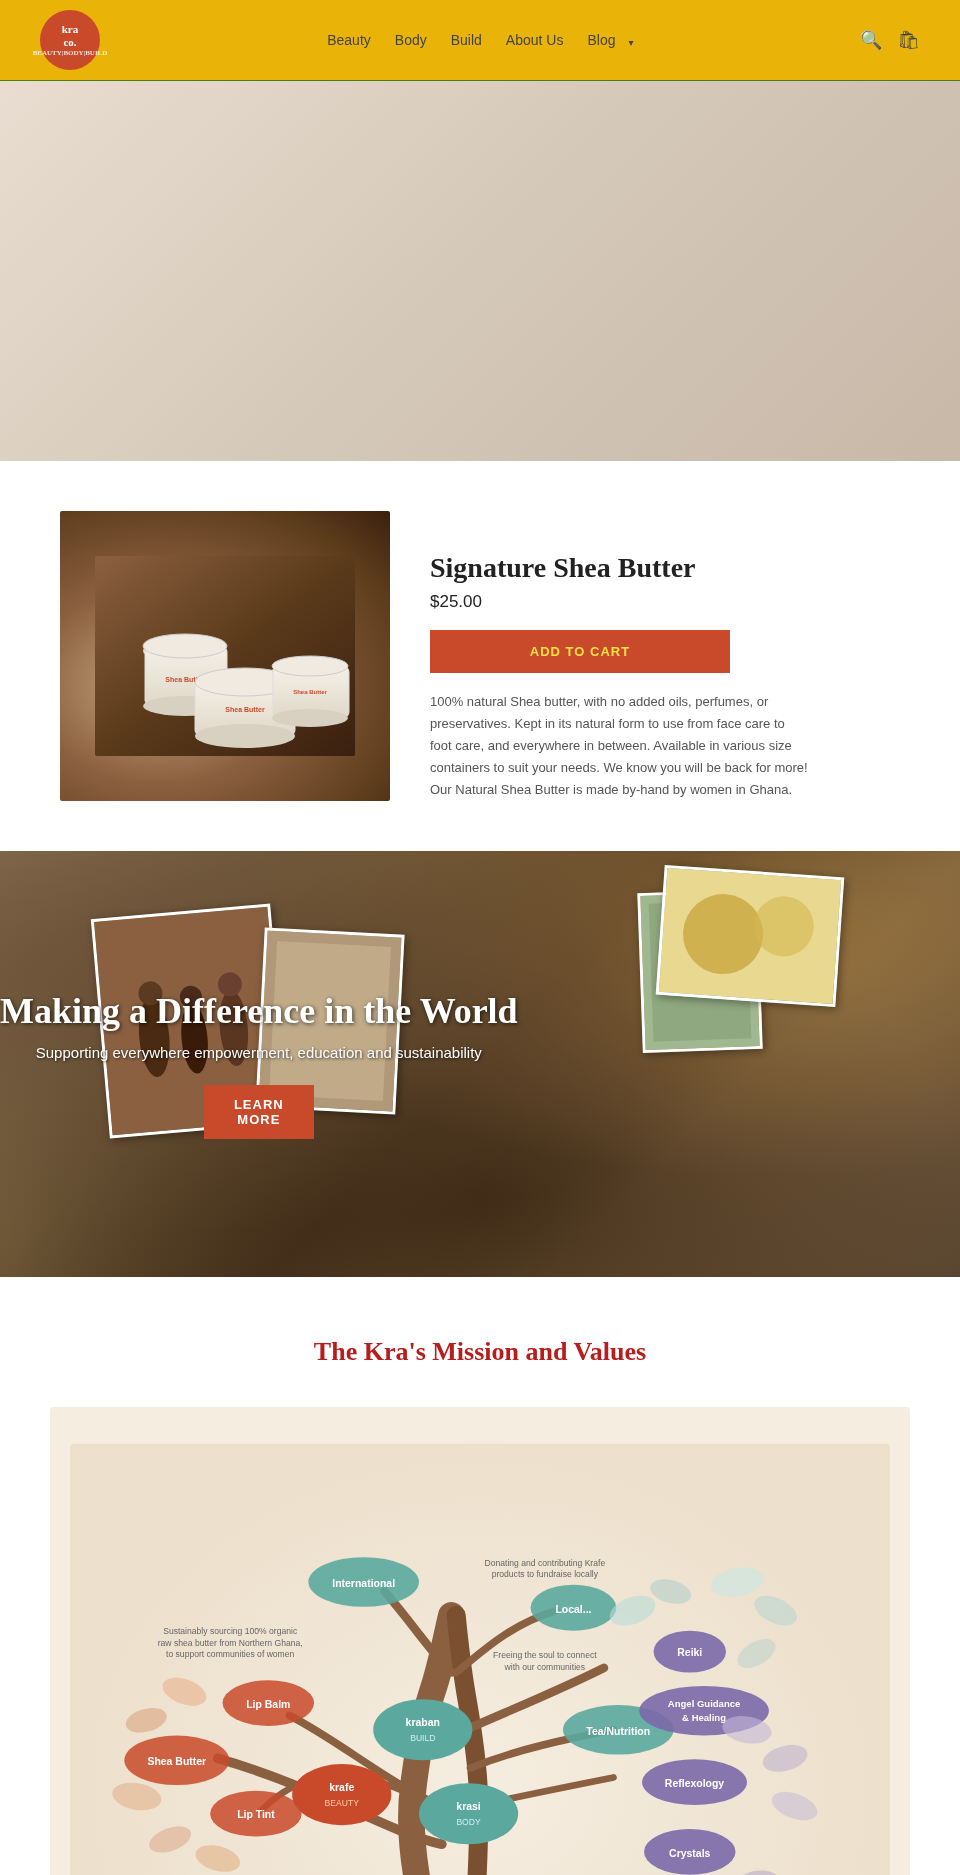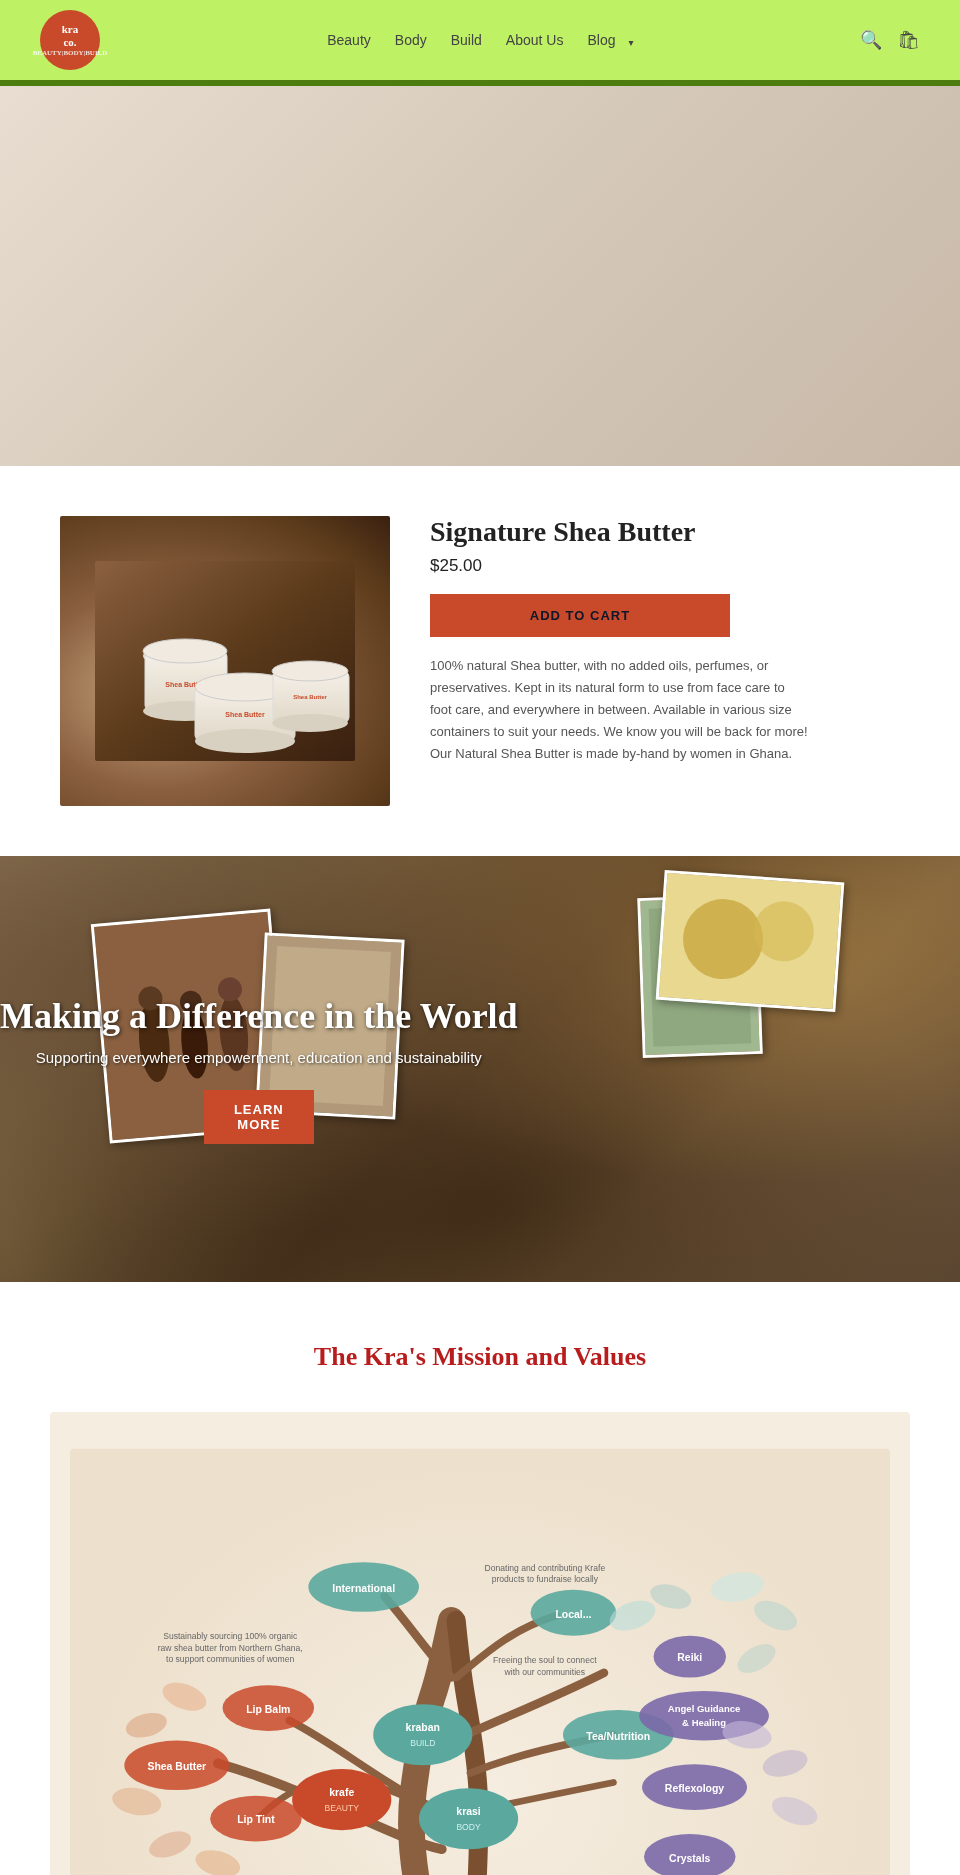--- a/index.html
+++ b/index.html
@@ -4,22 +4,22 @@
   <style>
     * { margin: 0; padding: 0; box-sizing: border-box; }
     body { font-family: Georgia, 'Times New Roman', serif; background: #fff; width: 960px; }
 
     
     .header {
       display: flex;
       align-items: center;
       justify-content: space-between;
       padding: 10px 40px;
-      border-bottom: 6px solid #4d7c0f;
-      background: #bef264;
+      border-bottom: 1px solid #4d7c0f;
+      background: #eab308;
     }
     .logo-circle {
       width: 60px; height: 60px;
       background: #c94a2a;
       border-radius: 50%;
       display: flex; align-items: center; justify-content: center;
       color: #fff;
       font-size: 13px;
       font-weight: bold;
       line-height: 1.2;
@@ -87,30 +87,31 @@
       align-items: center;
       justify-content: center;
     }
     .product-info { flex: 1; }
     .product-title {
       font-size: 28px;
       font-weight: bold;
       color: #222;
       margin-bottom: 8px;
       font-family: Georgia, serif;
+      margin-top: 41px;
     }
     .product-price {
       font-size: 17px;
       color: #222;
       margin-bottom: 18px;
       font-family: Arial, sans-serif;
     }
     .add-to-cart-btn {
       background: #c94a2a;
-      color: #0f172a;
+      color: #fde047;
       border: none;
       padding: 14px 50px;
       font-size: 13px;
       font-family: Arial, sans-serif;
       letter-spacing: 1px;
       font-weight: bold;
       cursor: pointer;
       margin-bottom: 18px;
       display: block;
       width: 300px;

